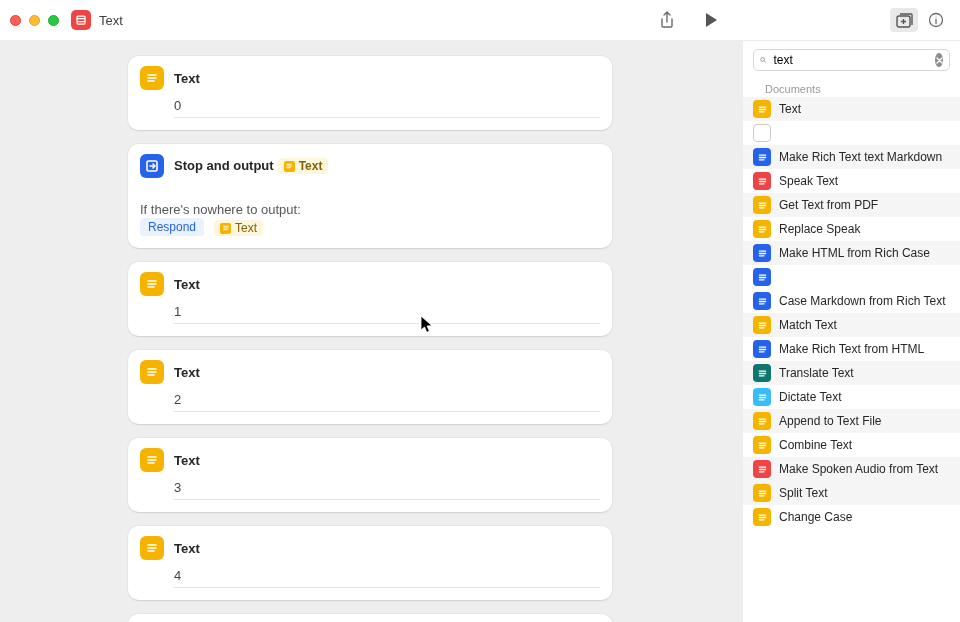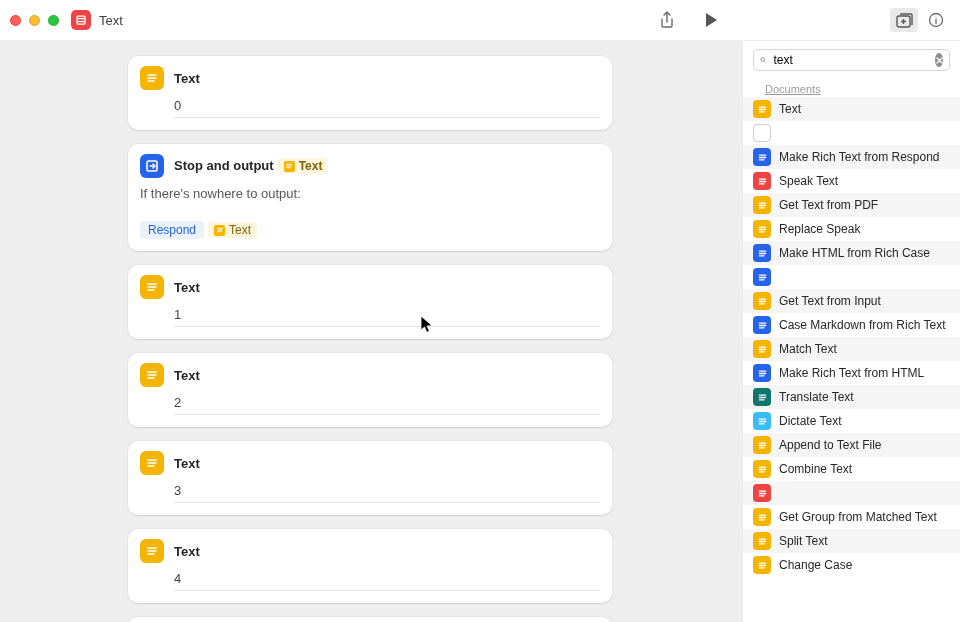--- a/index.html
+++ b/index.html
@@ -35,30 +35,30 @@
   .act-icon.yellow { background: #f5b400; }
   .act-icon.blue { background: #2563eb; }
   .act-icon svg { width: 14px; height: 14px; }
   .card-title { font-size: 13px; font-weight: 600; color: #262626; }
   .card-body { margin-top: 8px; margin-left: 34px; font-size: 13px; color: #434343; }
   .card-body .field { border-bottom: 1px solid #e5e5e5; padding-bottom: 4px; min-height: 18px; }
 
   .stop-card .pill { display: inline-flex; align-items: center; gap: 4px; font-size: 12px; background: #fdf5dc; color: #81630a; border-radius: 4px; padding: 1px 6px; margin-left: 4px; }
   .stop-card .pill .pi { width: 11px; height: 11px; background: #f5b400; border-radius: 2px; display: inline-flex; align-items: center; justify-content: center; }
   .stop-card .pill .pi svg { width: 8px; height: 8px; }
-  .stop-card .subline { font-size: 13px; color: #575757; margin-top: 8px; }
-  .stop-card .row2 { margin-top: 20px; display: flex; align-items: center; }
+  .stop-card .subline { font-size: 13px; color: #575757; margin-top: 24px; }
+  .stop-card .row2 { margin-top: 1px; display: flex; align-items: flex-end; gap: 6px; }
   .stop-card .respond { font-size: 12px; background: #eaf2ff; color: #2563eb; border-radius: 4px; padding: 2px 8px; }
 
   
   .search-wrap { padding: 8px 10px; }
   .search { display: flex; align-items: center; border: 1px solid #d6d6d6; border-radius: 5px; height: 22px; padding: 0 6px; gap: 5px; font-size: 12px; color: #333; background: #fff; }
   .search input { border: 0; outline: 0; flex: 1; font-size: 12px; background: transparent; }
   .search .clear { width: 14px; height: 14px; border-radius: 50%; background: #8e8e8e; color: #fff; display: flex; align-items: center; justify-content: center; font-size: 9px; line-height: 1; }
-  .section-label { font-size: 11px; color: #9a9a9a; padding: 4px 22px 2px; text-decoration: underline; }
+  .section-label { font-size: 11px; color: #9a9a9a; padding: 4px 22px 2px; }
   .action-list { overflow-y: auto; flex: 1; }
   .al-item { display: flex; align-items: center; gap: 8px; padding: 3px 10px; font-size: 12px; color: #272727; line-height: 1.25; }
   .al-item .ai { width: 18px; height: 18px; border-radius: 4px; display: flex; align-items: center; justify-content: center; flex-shrink: 0; }
   .al-item .ai svg { width: 11px; height: 11px; }
   .al-item .ai.yellow { background: #f5b400; }
   .al-item .ai.red { background: #ef4444; }
   .al-item .ai.blue { background: #2563eb; }
   .al-item .ai.white { background: #fff; border: 1px solid #ccc; }
   .al-item .ai.teal { background: #0f766e; }
   .al-item .ai.light { background: #38bdf8; }
@@ -263,21 +263,21 @@
                 <path d="M3 4h8M3 7h8M3 10h6"></path>
               </svg>
             </div>
           </div>
           <div class="al-item zebra">
             <div class="ai blue">
               <svg viewBox="0 0 14 14" fill="none" stroke="#fff" stroke-width="1.6" stroke-linecap="round">
                 <path d="M3 4h8M3 7h8M3 10h6"></path>
               </svg>
             </div>
-            <div class="tx">Make Rich Text from Respond</div>
+            <div class="tx">Make Rich Text text Markdown</div>
           </div>
           <div class="al-item">
             <div class="ai red">
               <svg viewBox="0 0 14 14" fill="none" stroke="#fff" stroke-width="1.6" stroke-linecap="round">
                 <path d="M3 4h8M3 7h8M3 10h6"></path>
               </svg>
             </div>
             <div class="tx">Speak Text</div>
           </div>
           <div class="al-item zebra">
@@ -304,28 +304,20 @@
             </div>
             <div class="tx">Make HTML from Rich Case</div>
           </div>
           <div class="al-item">
             <div class="ai blue">
               <svg viewBox="0 0 14 14" fill="none" stroke="#fff" stroke-width="1.6" stroke-linecap="round">
                 <path d="M3 4h8M3 7h8M3 10h6"></path>
               </svg>
             </div>
           </div>
-          <div class="al-item zebra">
-            <div class="ai yellow">
-              <svg viewBox="0 0 14 14" fill="none" stroke="#fff" stroke-width="1.6" stroke-linecap="round">
-                <path d="M3 4h8M3 7h8M3 10h6"></path>
-              </svg>
-            </div>
-            <div class="tx">Get Text from Input</div>
-          </div>
           <div class="al-item">
             <div class="ai blue">
               <svg viewBox="0 0 14 14" fill="none" stroke="#fff" stroke-width="1.6" stroke-linecap="round">
                 <path d="M3 4h8M3 7h8M3 10h6"></path>
               </svg>
             </div>
             <div class="tx">Case Markdown from Rich Text</div>
           </div>
           <div class="al-item zebra">
             <div class="ai yellow">
@@ -374,28 +366,21 @@
               </svg>
             </div>
             <div class="tx">Combine Text</div>
           </div>
           <div class="al-item zebra">
             <div class="ai red">
               <svg viewBox="0 0 14 14" fill="none" stroke="#fff" stroke-width="1.6" stroke-linecap="round">
                 <path d="M3 4h8M3 7h8M3 10h6"></path>
               </svg>
             </div>
-          </div>
-          <div class="al-item">
-            <div class="ai yellow">
-              <svg viewBox="0 0 14 14" fill="none" stroke="#fff" stroke-width="1.6" stroke-linecap="round">
-                <path d="M3 4h8M3 7h8M3 10h6"></path>
-              </svg>
-            </div>
-            <div class="tx">Get Group from Matched Text</div>
+            <div class="tx">Make Spoken Audio from Text</div>
           </div>
           <div class="al-item zebra">
             <div class="ai yellow">
               <svg viewBox="0 0 14 14" fill="none" stroke="#fff" stroke-width="1.6" stroke-linecap="round">
                 <path d="M3 4h8M3 7h8M3 10h6"></path>
               </svg>
             </div>
             <div class="tx">Split Text</div>
           </div>
           <div class="al-item">

